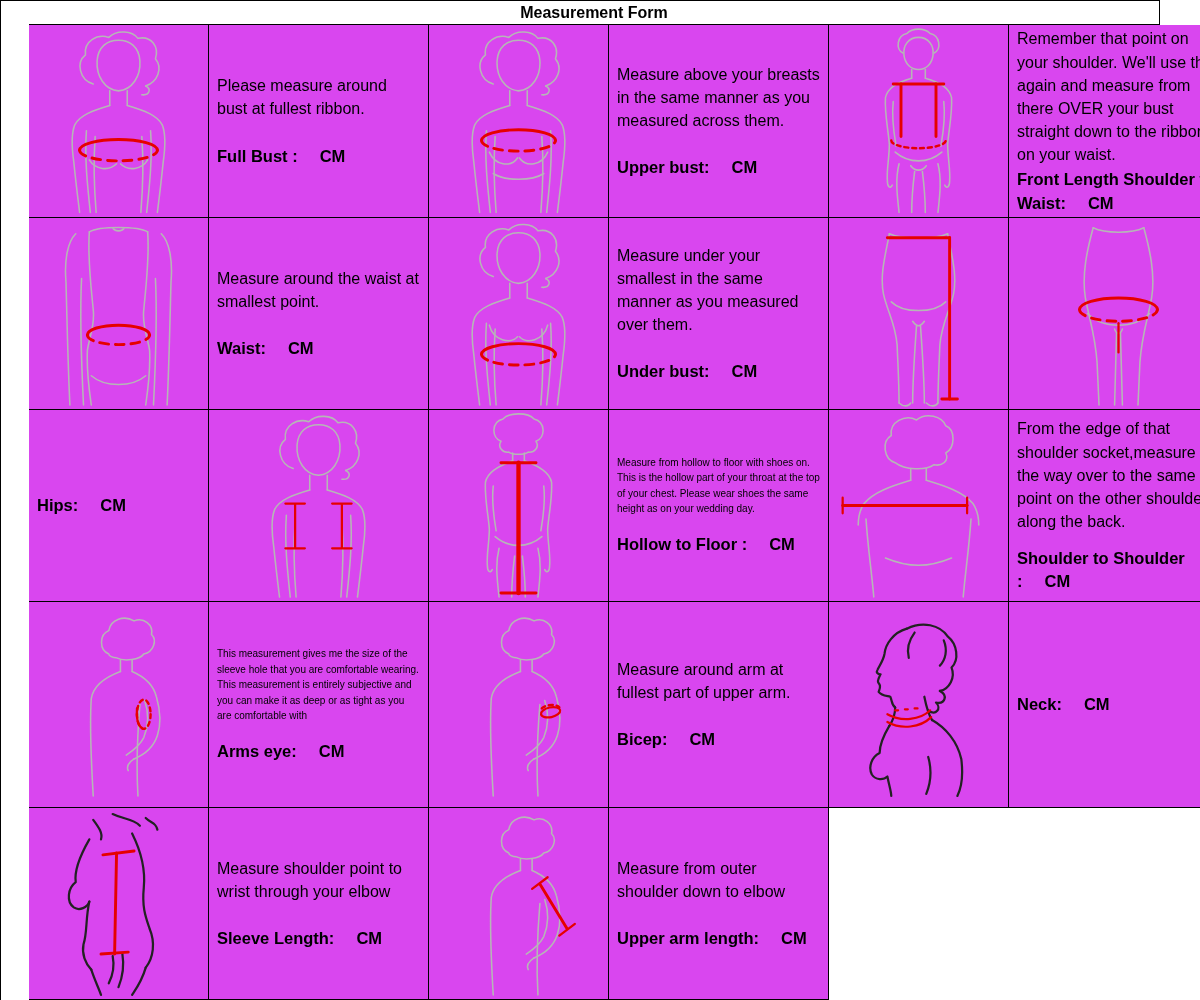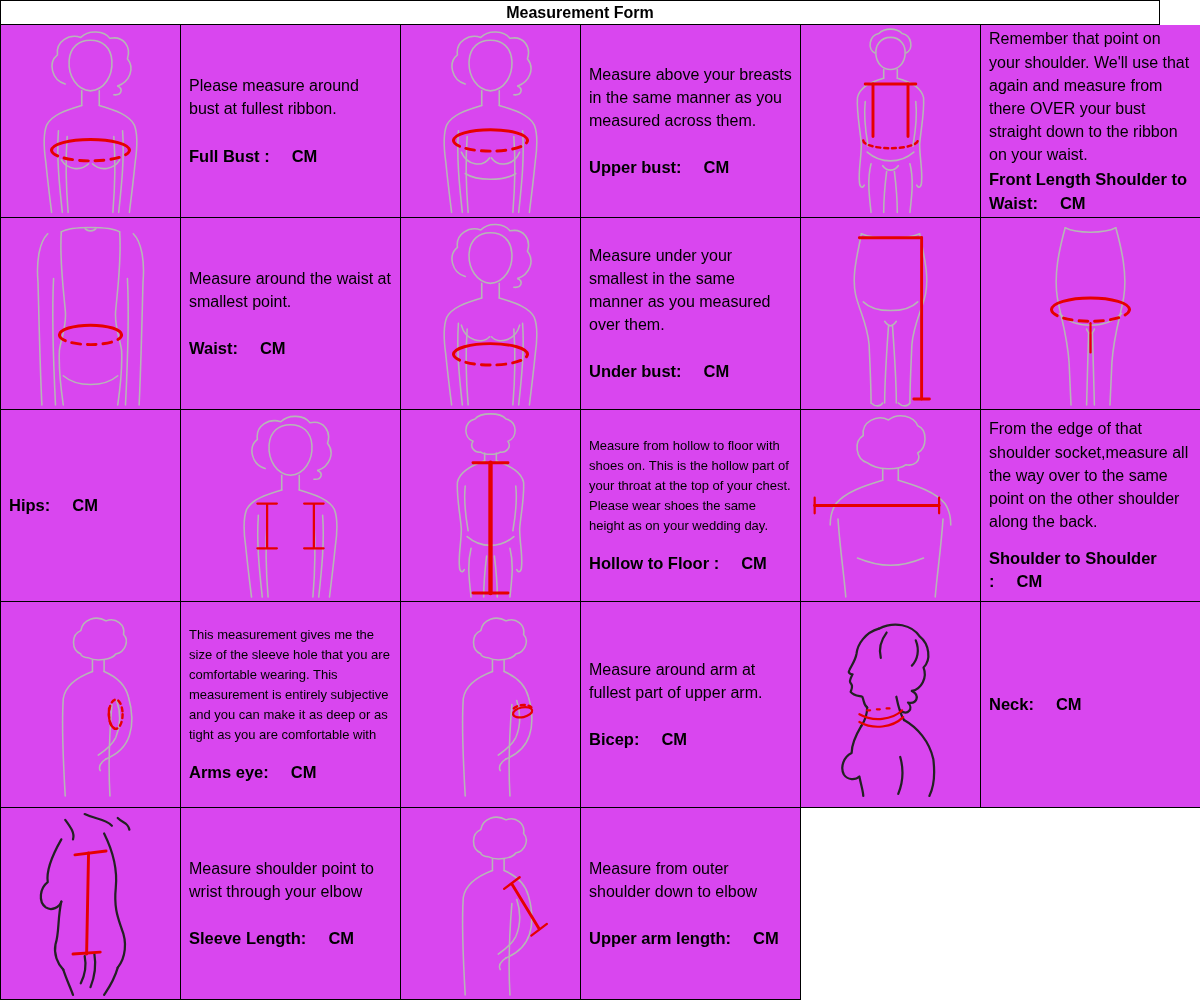--- a/index.html
+++ b/index.html
@@ -1,29 +1,29 @@
 <!DOCTYPE html>
 <html><head>
 <meta charset="utf-8">
 <style>
   html,body{margin:0;padding:0;background:#fff;}
   body{font-family:"Liberation Sans","DejaVu Sans",sans-serif;color:#000;}
-  .sheet{width:1160px;height:1000px;box-sizing:border-box;border-top:1px solid #000;border-left:1px solid #000;background:#fff;}
+  .sheet{width:1160px;height:1000px;box-sizing:border-box;border-top:1px solid #000;border-left:1px solid #000;background:#fff;padding-left:28px;}
   .titlebar{height:24px;box-sizing:border-box;border-right:1px solid #000;border-bottom:1px solid #000;
             display:flex;align-items:center;justify-content:center;font-weight:bold;font-size:16px;}
   .grid{display:grid;grid-template-columns:180px 220px 180px 220px 180px 220px;
         grid-template-rows:193px 192px 192px 206px 192px;}
   .cell{box-sizing:border-box;border-right:1px solid #000;border-bottom:1px solid #000;overflow:hidden;background:#d946ef;}
   .fig{padding:2px;}
   .fig svg{width:100%;height:100%;display:block;}
   .txt{padding:6px 8px;display:flex;flex-direction:column;justify-content:center;}
   .body{margin:0 0 24px 0;font-size:16px;line-height:1.45;}
   .label{margin:0;font-weight:bold;font-size:16.5px;line-height:1.4;}
   .unit{margin-left:22px;}
-  .small .body{font-size:13px;line-height:1.55;margin-bottom:16px;}
+  .small .body{font-size:10px;line-height:1.55;margin-bottom:16px;}
   .tight .body{margin-bottom:2px;}
   .snug .body{margin-bottom:14px;}
   
   .sk{fill:none;stroke:#b6b6b6;stroke-width:1.6;stroke-linecap:round;stroke-linejoin:round;}
   .ink{fill:none;stroke:#222;stroke-width:2.3;stroke-linecap:round;stroke-linejoin:round;}
   .r{fill:none;stroke:#e60000;stroke-width:3;stroke-linecap:round;}
   .r2{fill:none;stroke:#e60000;stroke-width:2.3;stroke-linecap:round;}
   .rT{fill:none;stroke:#e60000;stroke-width:4.5;stroke-linecap:round;}
   .rdd{fill:none;stroke:#e60000;stroke-width:3;stroke-linecap:round;stroke-dasharray:9 7;}
   .rdot{fill:none;stroke:#e60000;stroke-width:2.5;stroke-linecap:round;stroke-dasharray:4 4;}

